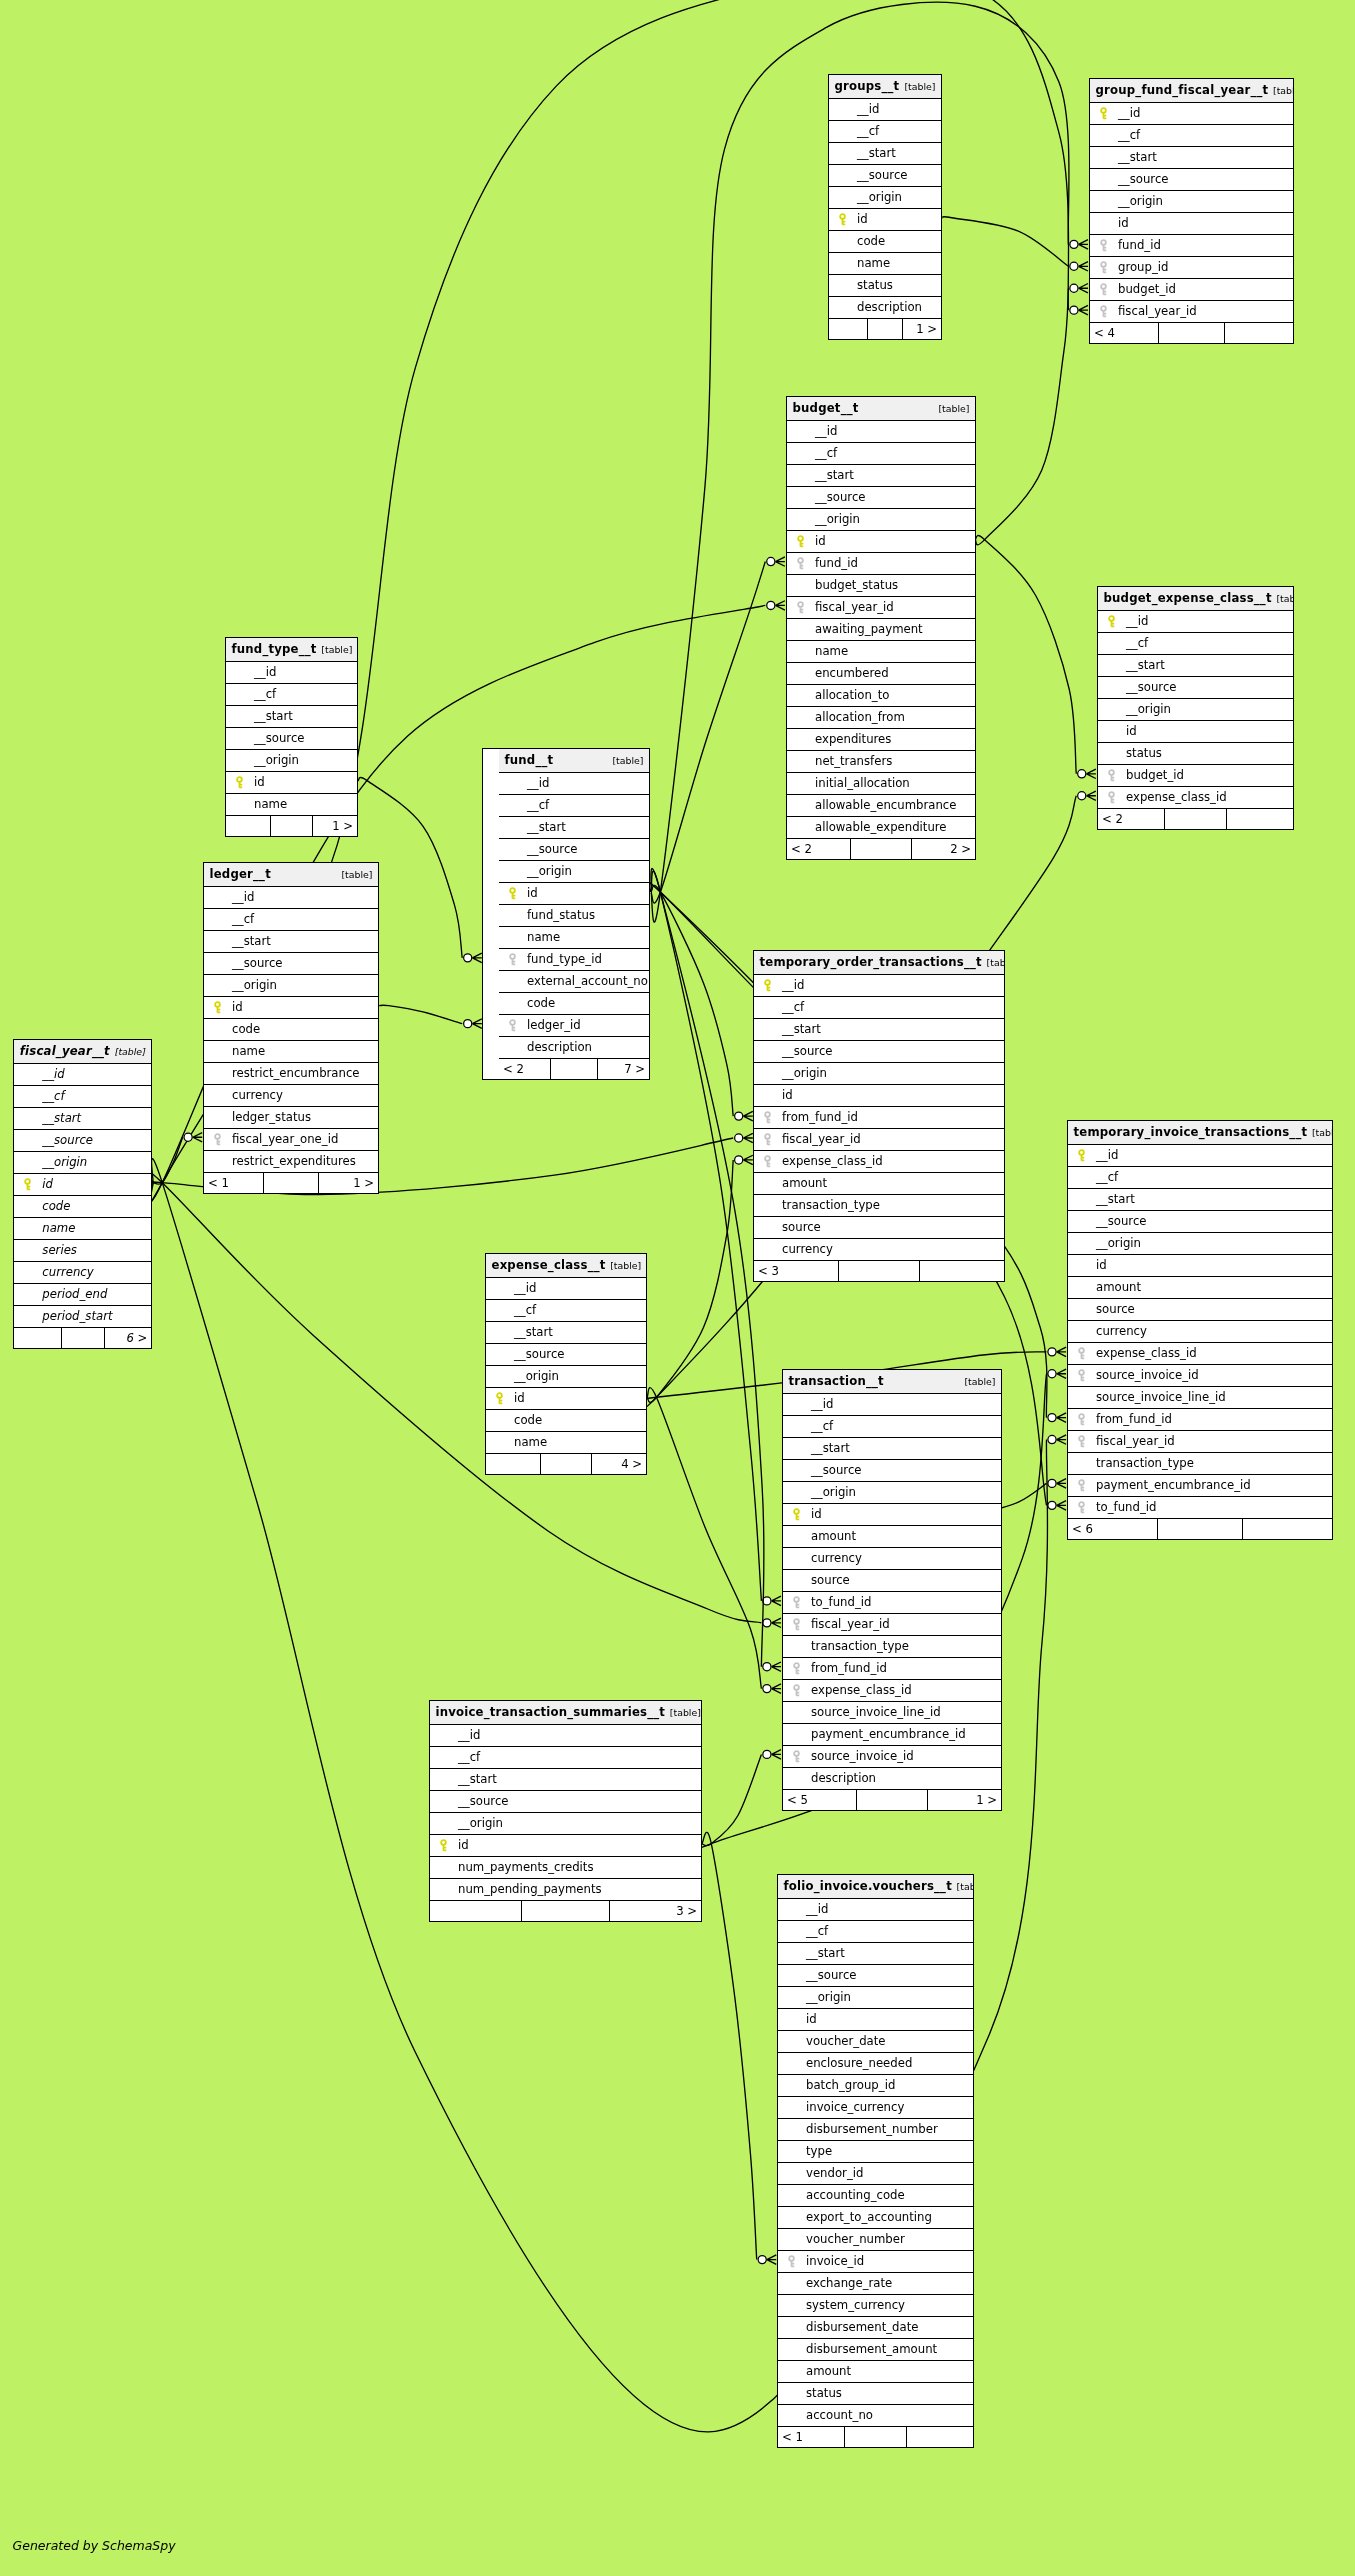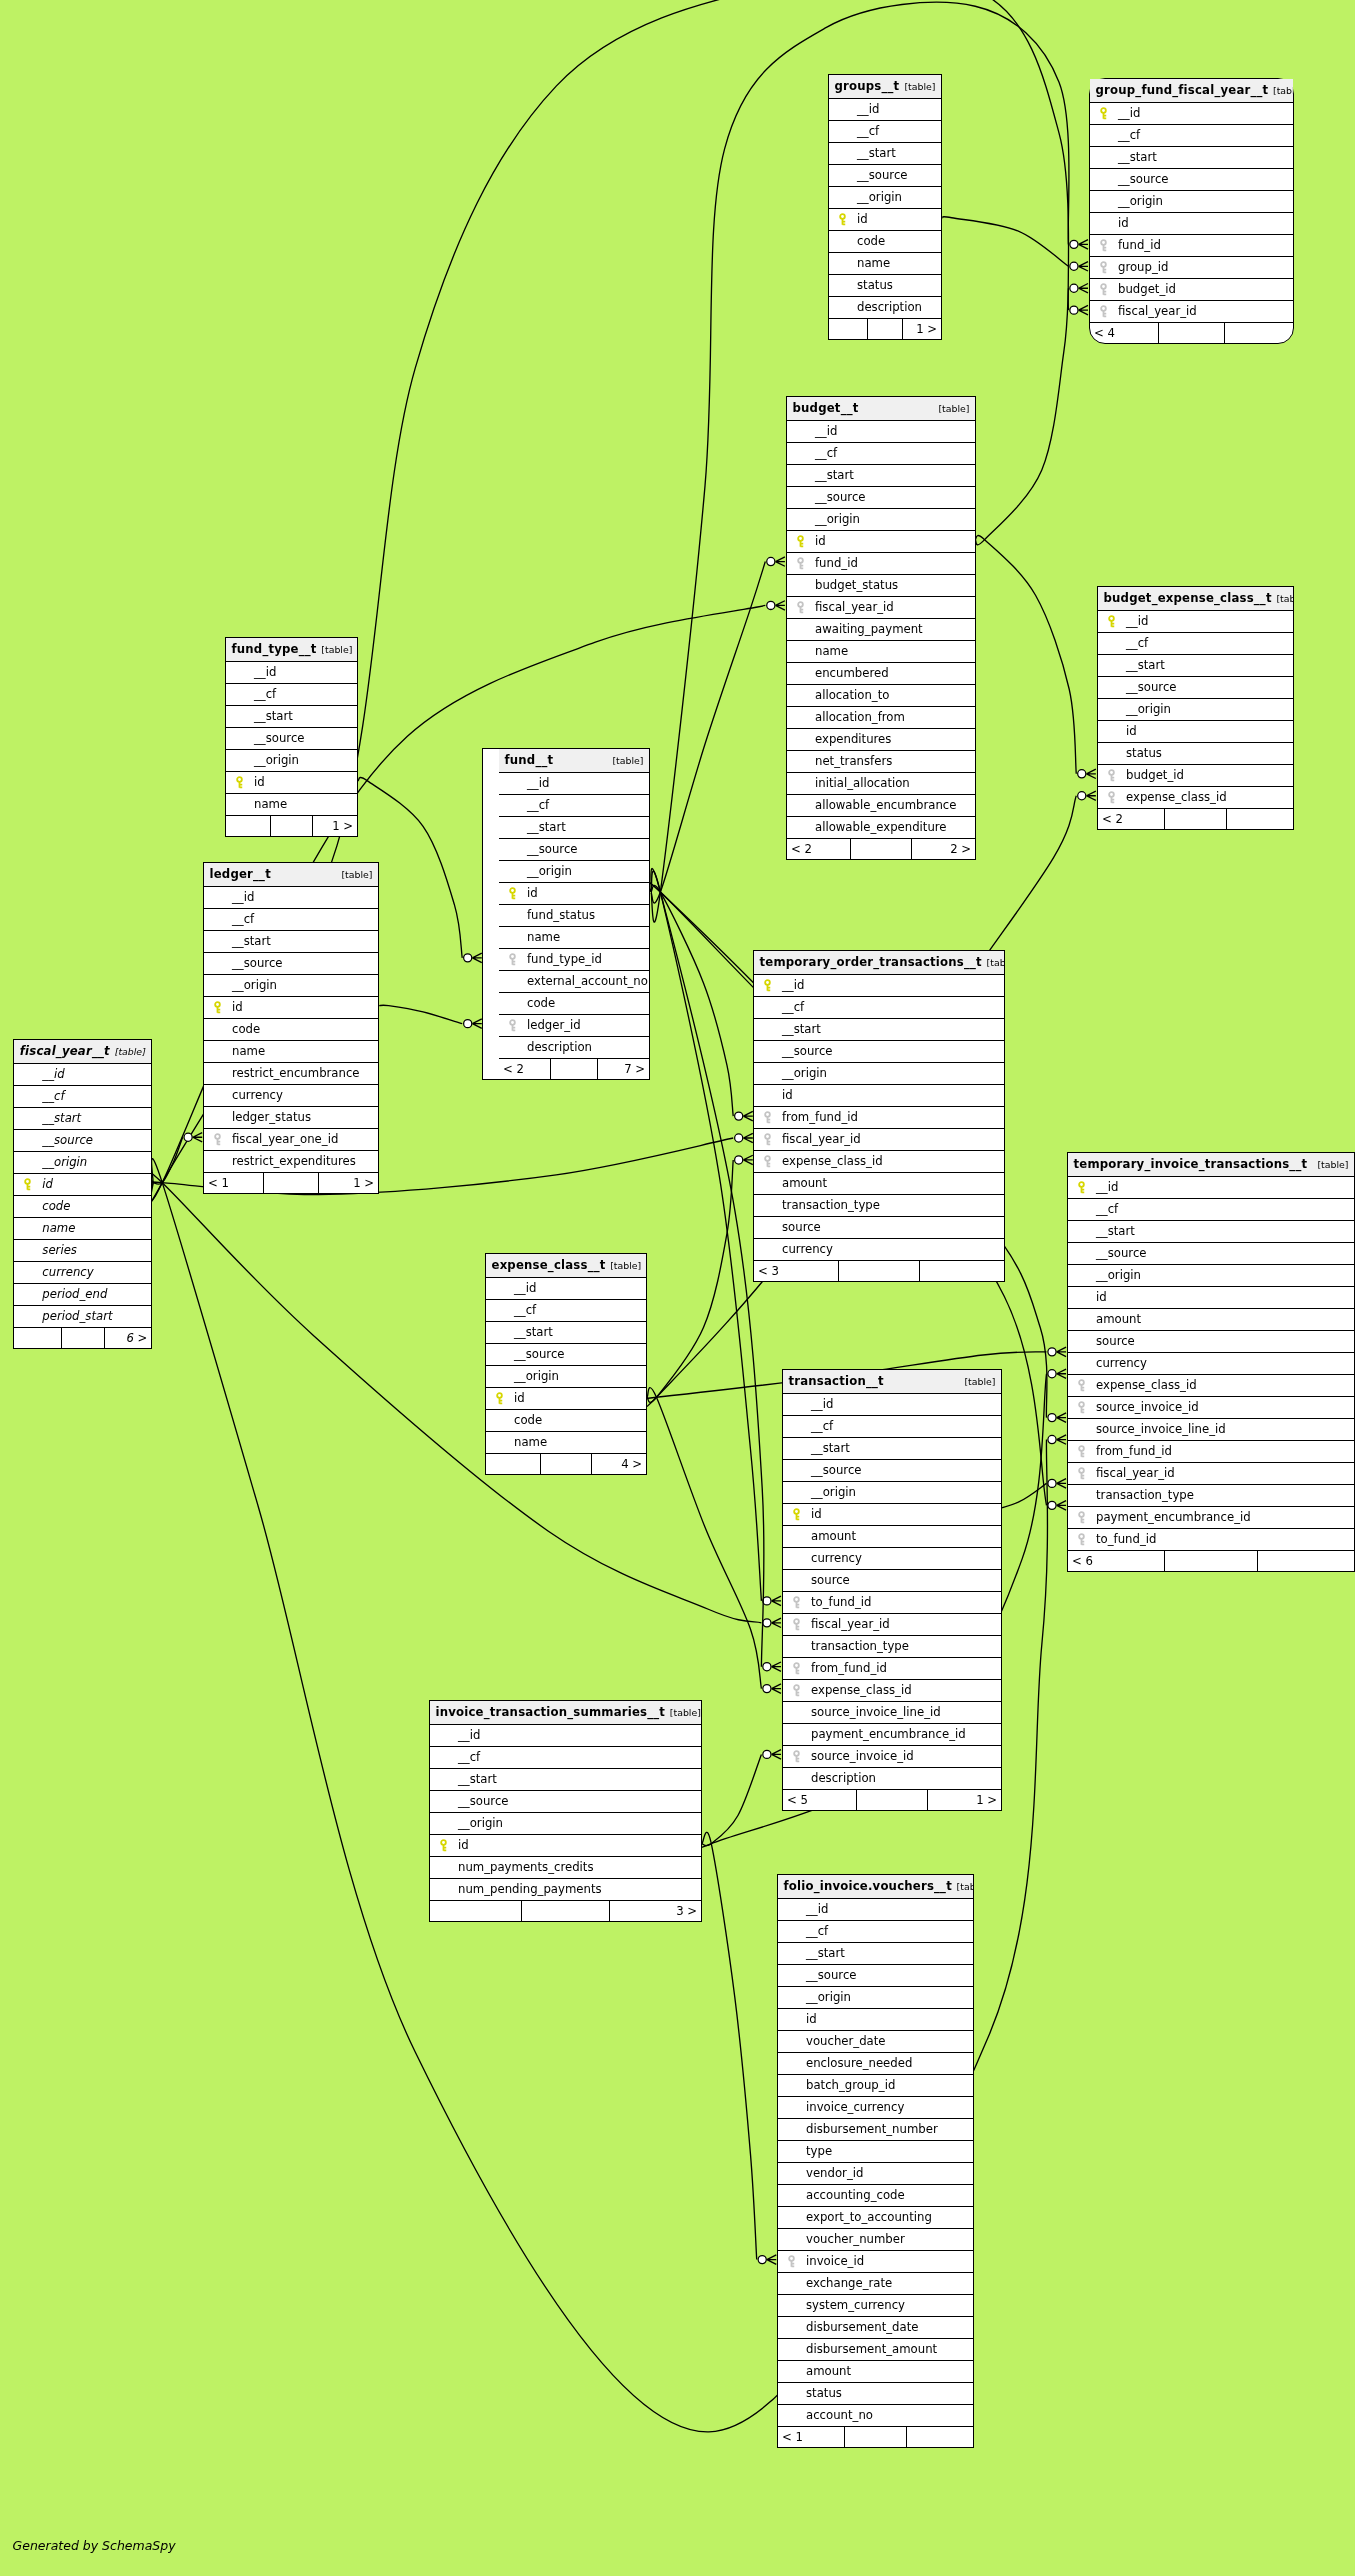--- a/index.html
+++ b/index.html
@@ -197,21 +197,21 @@
         </div>
         <div class="row">
           <span class="cname">description</span>
         </div>
         <div class="ftr">
           <div class="fcell l"></div>
           <div class="fcell "></div>
           <div class="fcell r">1 &gt;</div>
         </div>
       </div>
-      <div class="tbl" style="left: 1089px; top: 78px; width: 205px; border-radius: 16px;">
+      <div class="tbl" style="left: 1089px; top: 78px; width: 205px;">
         <div class="hdr">
           <span class="tname">group_fund_fiscal_year__t</span>
           <span class="ttype">[table]</span>
         </div>
         <div class="row">
           <span class="key"><svg width="11" height="12.5" viewBox="0 0 14 16">
               <circle cx="7" cy="4.5" r="3" fill="none" stroke="#d6d600" stroke-width="2.3"></circle>
               <path d="M7 7.5 V15 M7 11 h3.5 M7 14.5 h3.5" stroke="#d6d600" stroke-width="2.3" fill="none"></path>
             </svg></span>
           <span class="cname">__id</span>
@@ -661,21 +661,21 @@
         </div>
         <div class="row">
           <span class="cname">currency</span>
         </div>
         <div class="ftr">
           <div class="fcell l">&lt; 3</div>
           <div class="fcell "></div>
           <div class="fcell r"></div>
         </div>
       </div>
-      <div class="tbl" style="left: 1067px; top: 1120px; width: 288px; margin-top: 32px;">
+      <div class="tbl" style="left: 1067px; top: 1120px; width: 266px;">
         <div class="hdr">
           <span class="tname">temporary_invoice_transactions__t</span>
           <span class="ttype">[table]</span>
         </div>
         <div class="row">
           <span class="key"><svg width="11" height="12.5" viewBox="0 0 14 16">
               <circle cx="7" cy="4.5" r="3" fill="none" stroke="#d6d600" stroke-width="2.3"></circle>
               <path d="M7 7.5 V15 M7 11 h3.5 M7 14.5 h3.5" stroke="#d6d600" stroke-width="2.3" fill="none"></path>
             </svg></span>
           <span class="cname">__id</span>

